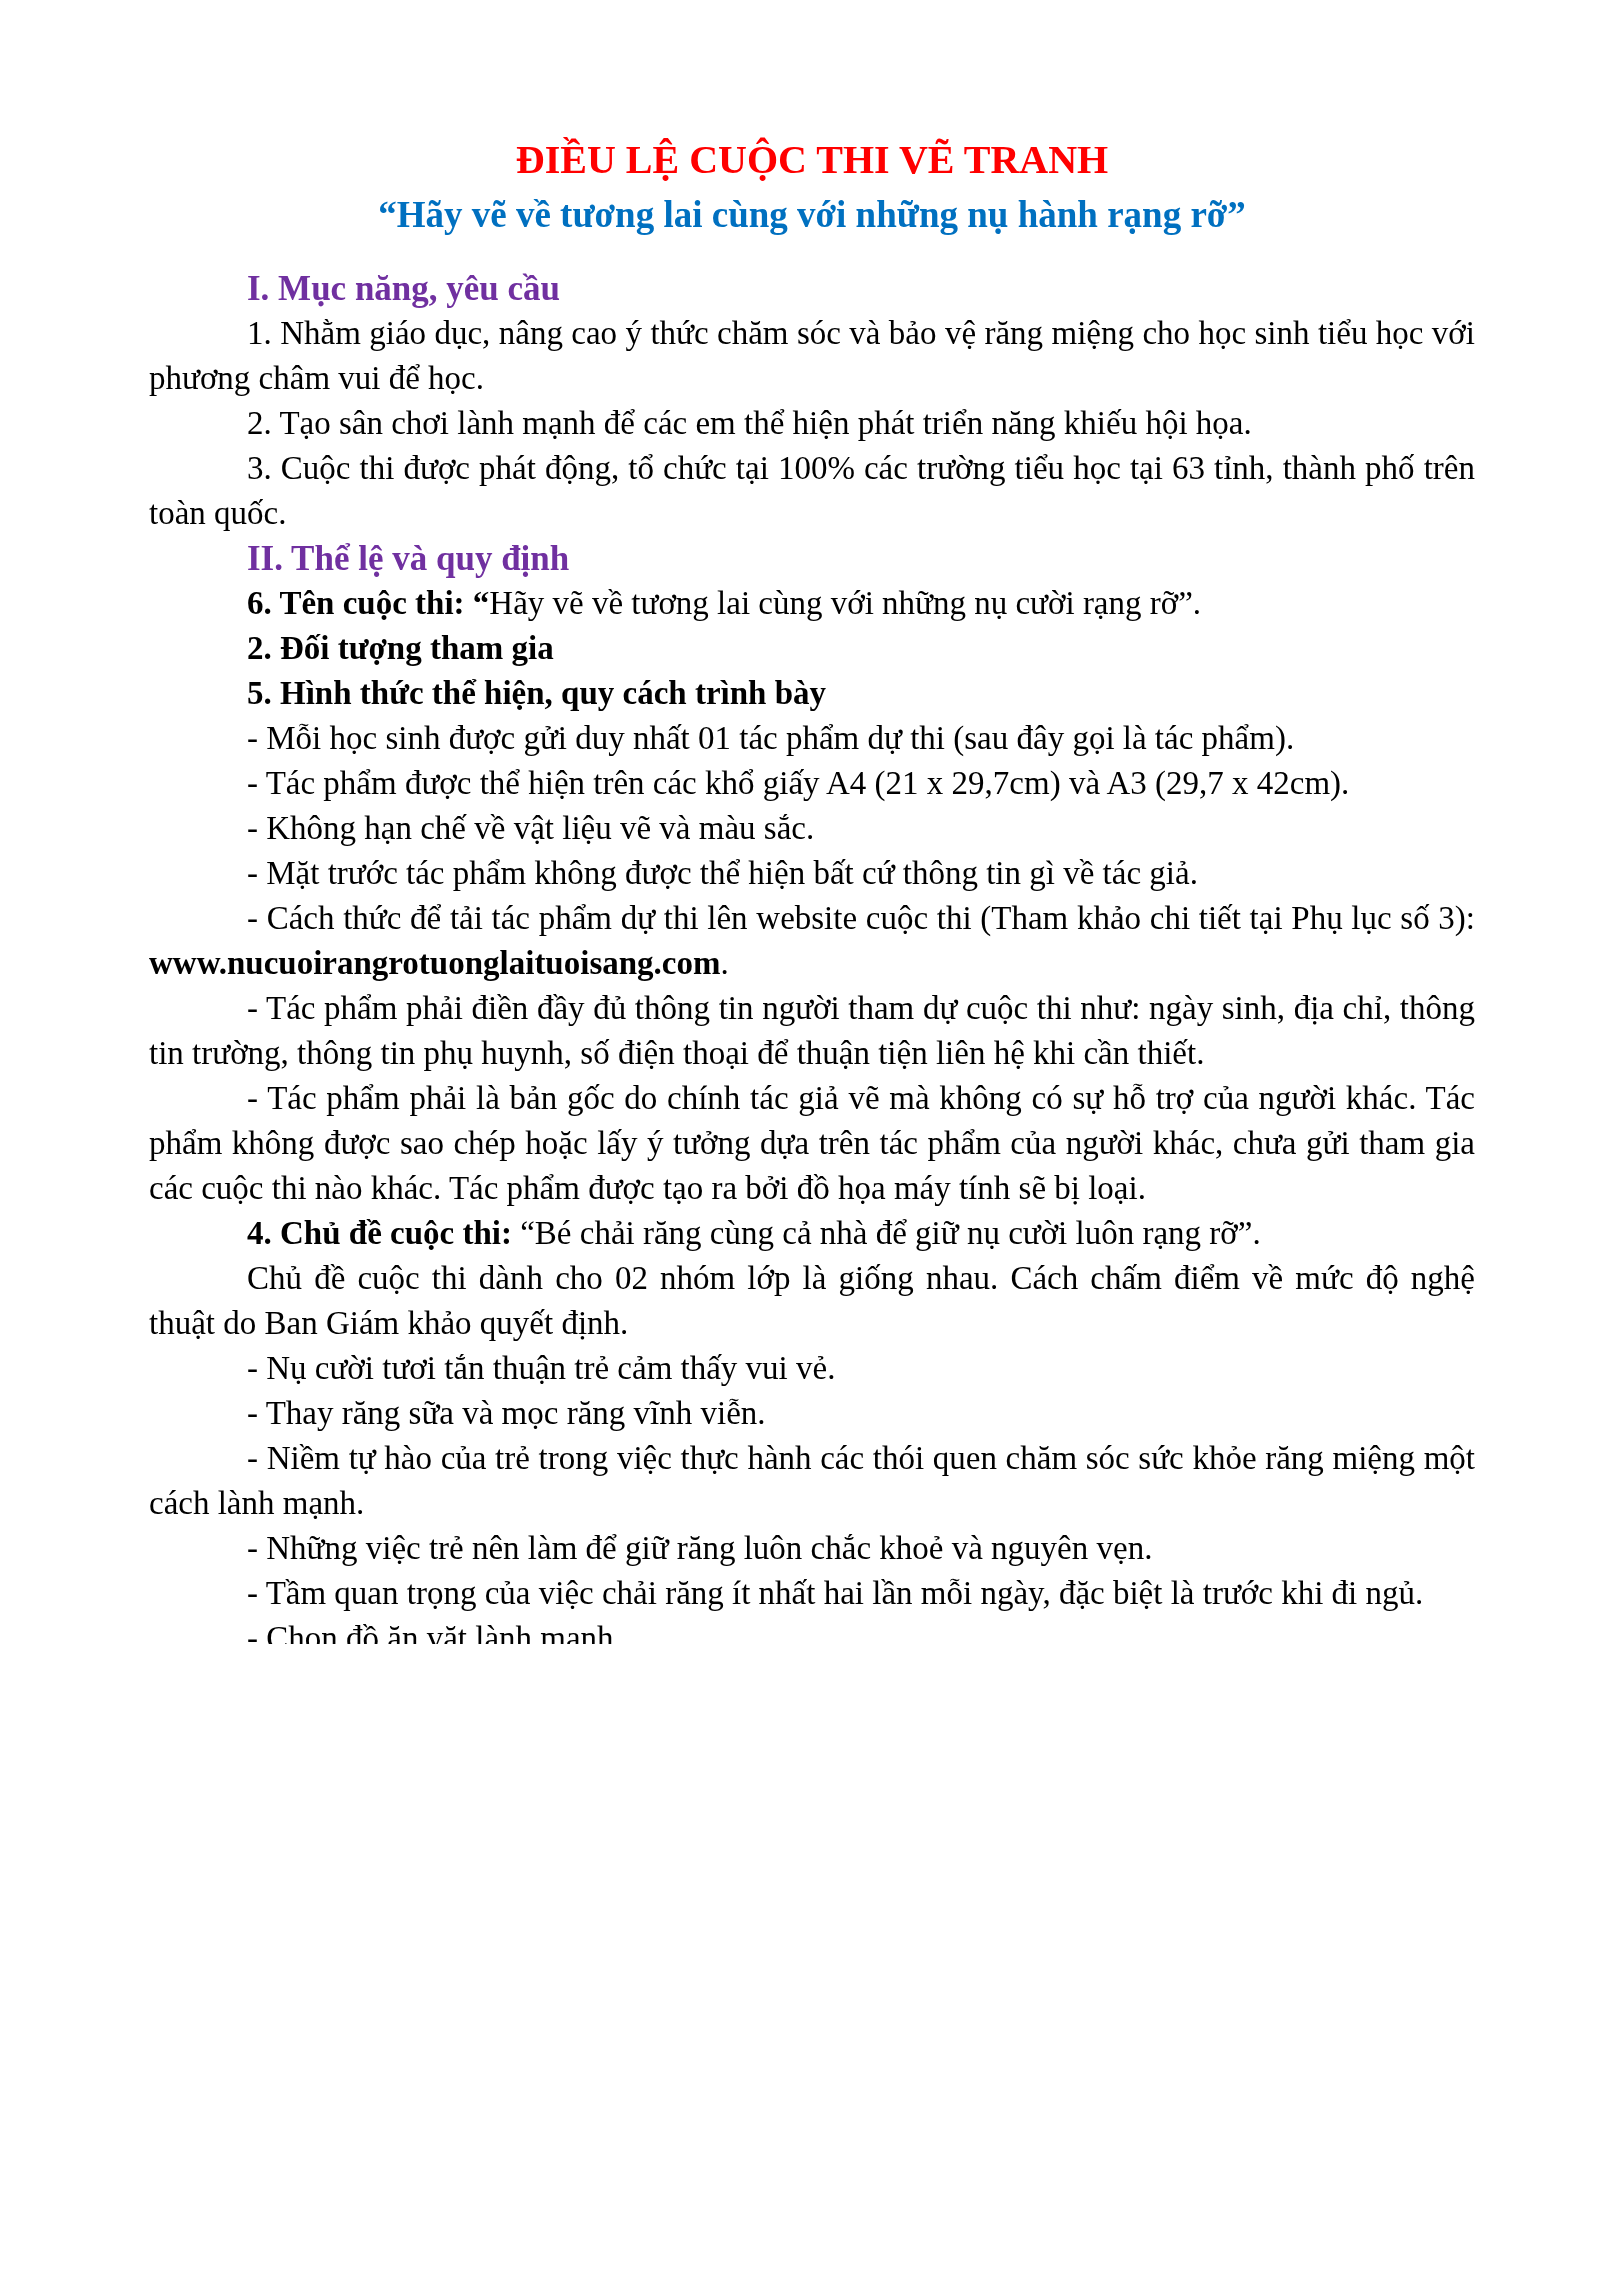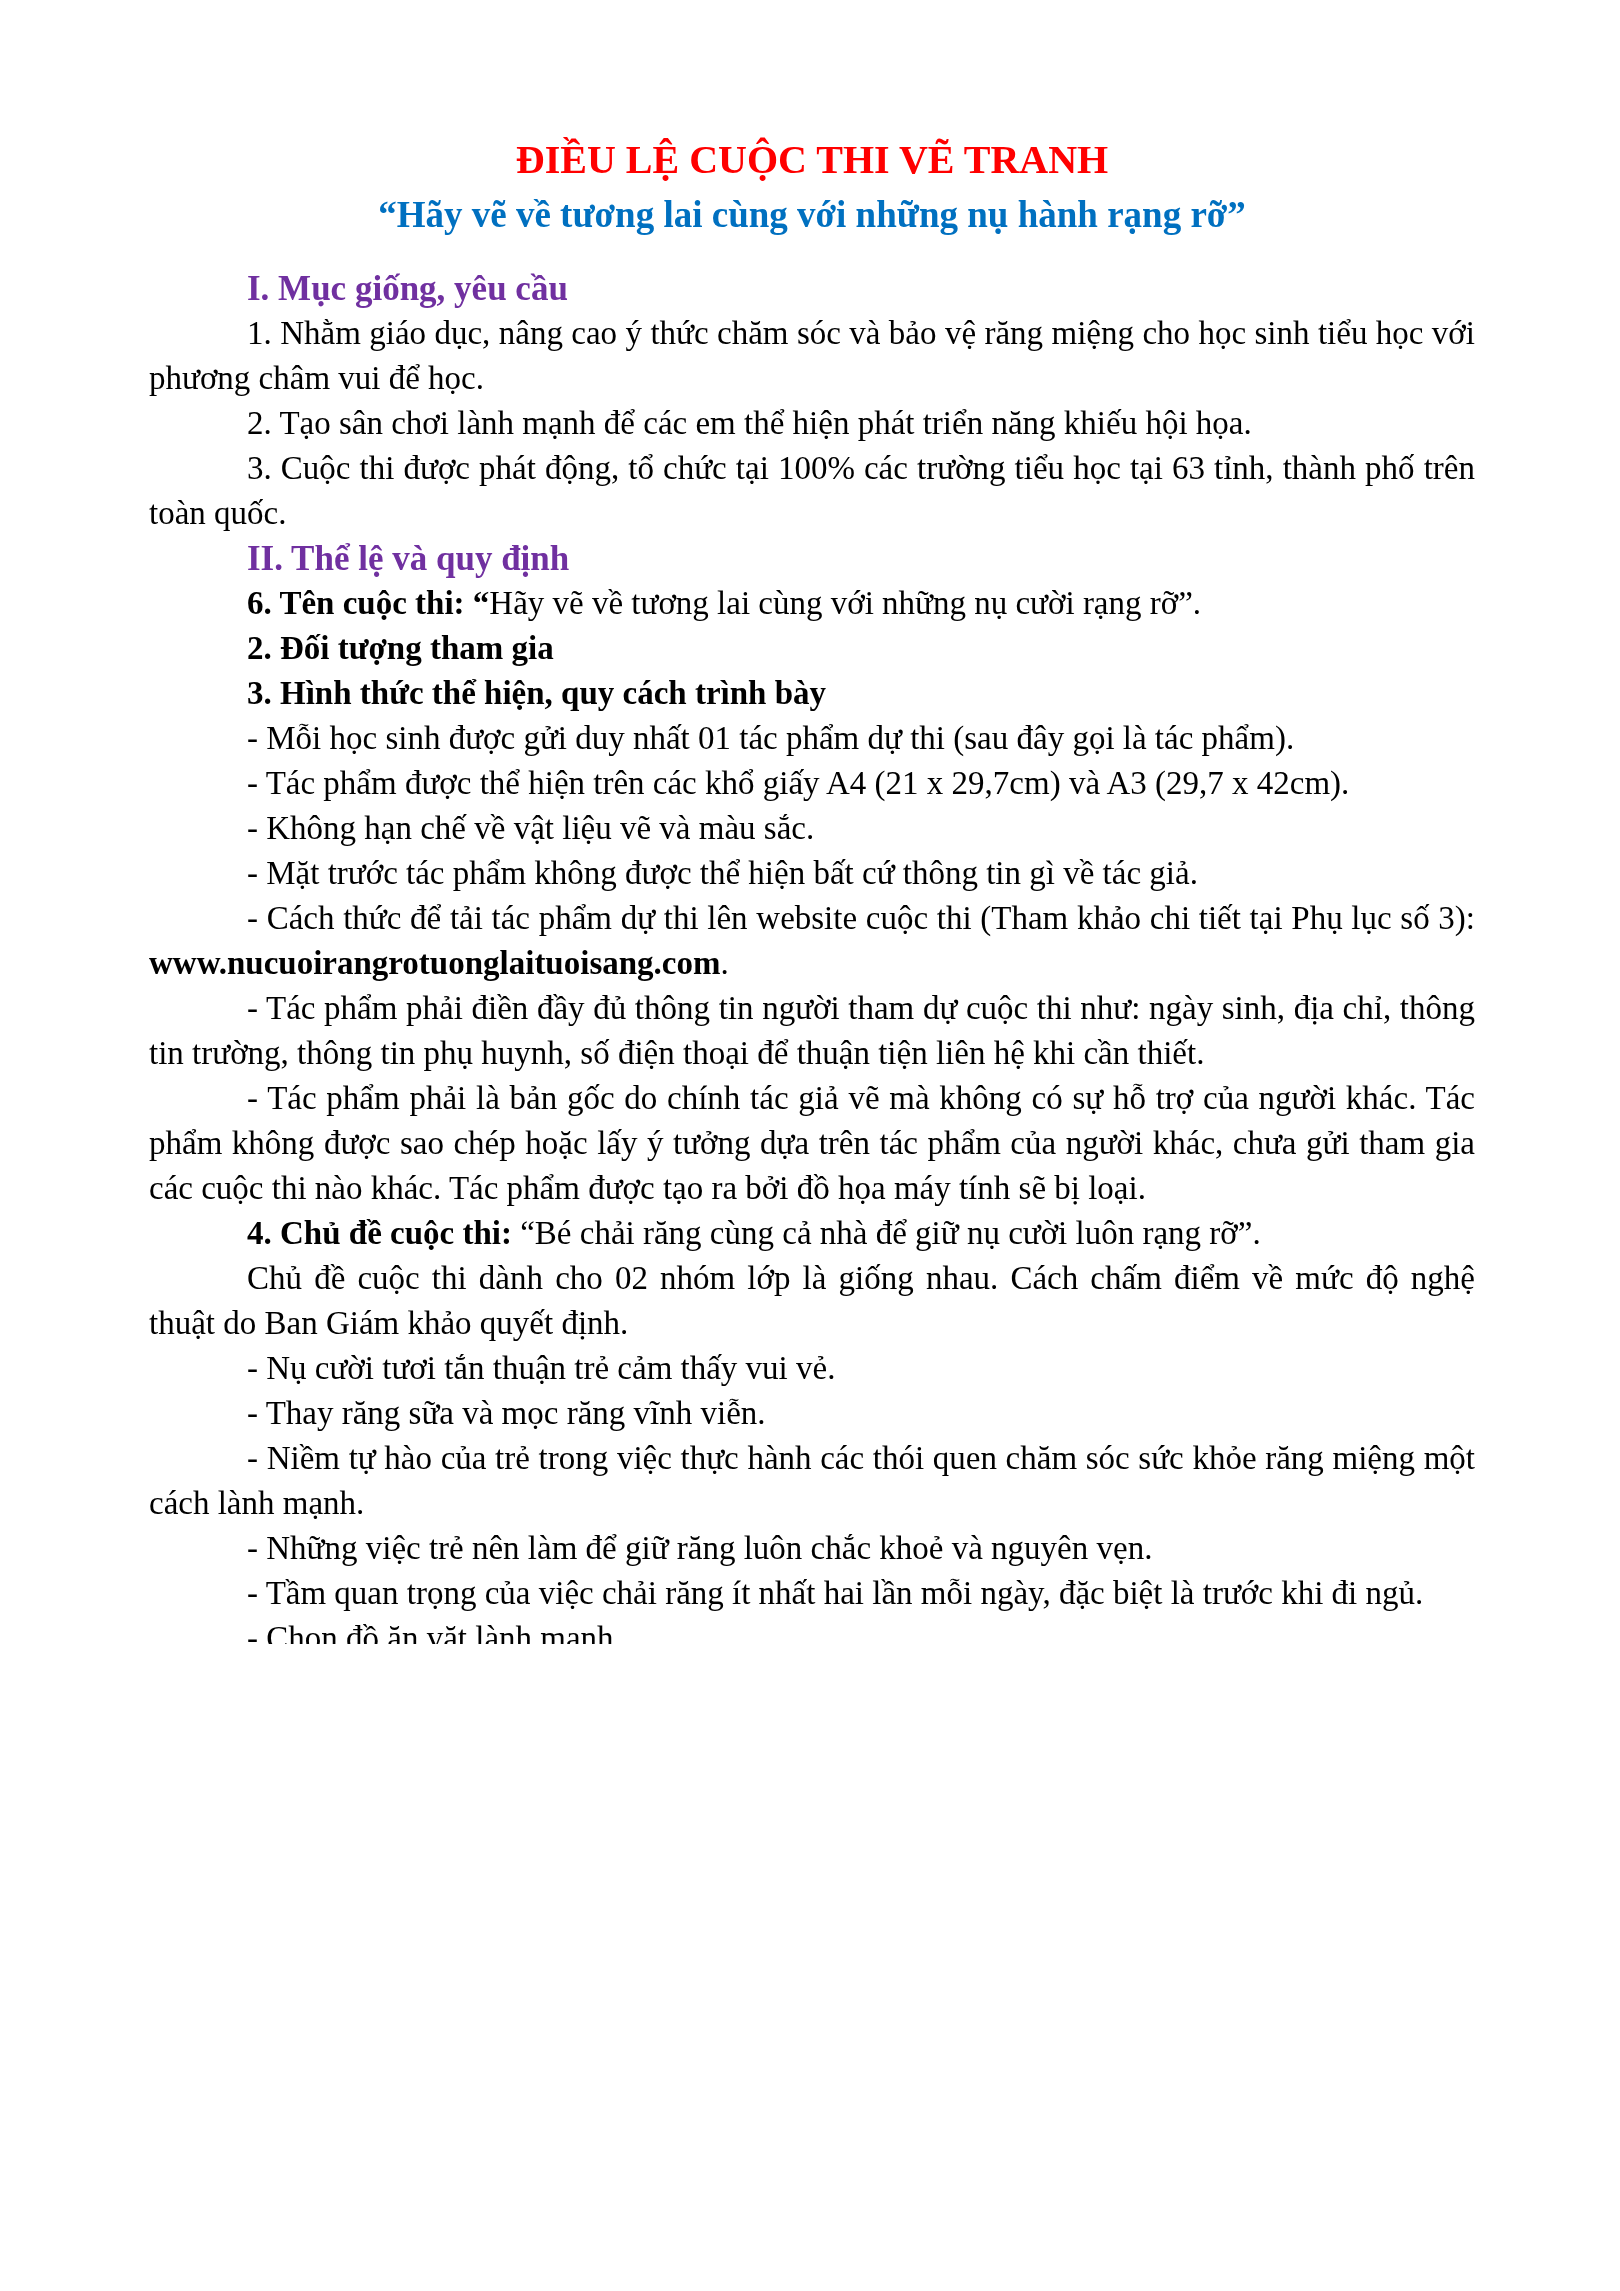--- a/index.html
+++ b/index.html
@@ -55,28 +55,28 @@
   }
 </style>
 </head>
 <body>
 
 <div class="page">
   <div class="content">
     <p class="doc-title">ĐIỀU LỆ CUỘC THI VẼ TRANH</p>
     <p class="doc-subtitle">“Hãy vẽ về tương lai cùng với những nụ hành rạng rỡ”</p>
     <div>
-        <p class="block heading"><span class="bold">I. Mục giống, yêu cầu</span></p>
+        <p class="block heading"><span class="bold">I. Mục năng, yêu cầu</span></p>
         <p class="block para"><span>1. Nhằm giáo dục, nâng cao ý thức chăm sóc và bảo vệ răng miệng cho học sinh tiểu học với phương châm vui để học.</span></p>
         <p class="block para"><span>2. Tạo sân chơi lành mạnh để các em thể hiện phát triển năng khiếu hội họa.</span></p>
         <p class="block para"><span>3. Cuộc thi được phát động, tổ chức tại 100% các trường tiểu học tại 63 tỉnh, thành phố trên toàn quốc.</span></p>
         <p class="block heading"><span class="bold">II. Thể lệ và quy định</span></p>
         <p class="block para"><span class="bold">6. Tên cuộc thi: “</span><span>Hãy vẽ về tương lai cùng với những nụ cười rạng rỡ”.</span></p>
         <p class="block para"><span class="bold">2. Đối tượng tham gia</span></p>
-        <p class="block para"><span class="bold">3. Hình thức thể hiện, quy cách trình bày</span></p>
+        <p class="block para"><span class="bold">5. Hình thức thể hiện, quy cách trình bày</span></p>
         <p class="block para"><span>- Mỗi học sinh được gửi duy nhất 01 tác phẩm dự thi (sau đây gọi là tác phẩm).</span></p>
         <p class="block para"><span>- Tác phẩm được thể hiện trên các khổ giấy A4 (21 x 29,7cm) và A3 (29,7 x 42cm).</span></p>
         <p class="block para"><span>- Không hạn chế về vật liệu vẽ và màu sắc.</span></p>
         <p class="block para"><span>- Mặt trước tác phẩm không được thể hiện bất cứ thông tin gì về tác giả.</span></p>
         <p class="block para"><span>- Cách thức để tải tác phẩm dự thi lên website cuộc thi (Tham khảo chi tiết tại Phụ lục số 3): </span><span class="bold">www.nucuoirangrotuonglaituoisang.com</span><span>.</span></p>
         <p class="block para"><span>- Tác phẩm phải điền đầy đủ thông tin người tham dự cuộc thi như: ngày sinh, địa chỉ, thông tin trường, thông tin phụ huynh, số điện thoại để thuận tiện liên hệ khi cần thiết.</span></p>
         <p class="block para"><span>- Tác phẩm phải là bản gốc do chính tác giả vẽ mà không có sự hỗ trợ của người khác. Tác phẩm không được sao chép hoặc lấy ý tưởng dựa trên tác phẩm của người khác, chưa gửi tham gia các cuộc thi nào khác. Tác phẩm được tạo ra bởi đồ họa máy tính sẽ bị loại.</span></p>
         <p class="block para"><span class="bold">4. Chủ đề cuộc thi: </span><span>“Bé chải răng cùng cả nhà để giữ nụ cười luôn rạng rỡ”.</span></p>
         <p class="block para"><span>Chủ đề cuộc thi dành cho 02 nhóm lớp là giống nhau. Cách chấm điểm về mức độ nghệ thuật do Ban Giám khảo quyết định.</span></p>
         <p class="block para"><span>- Nụ cười tươi tắn thuận trẻ cảm thấy vui vẻ.</span></p>

